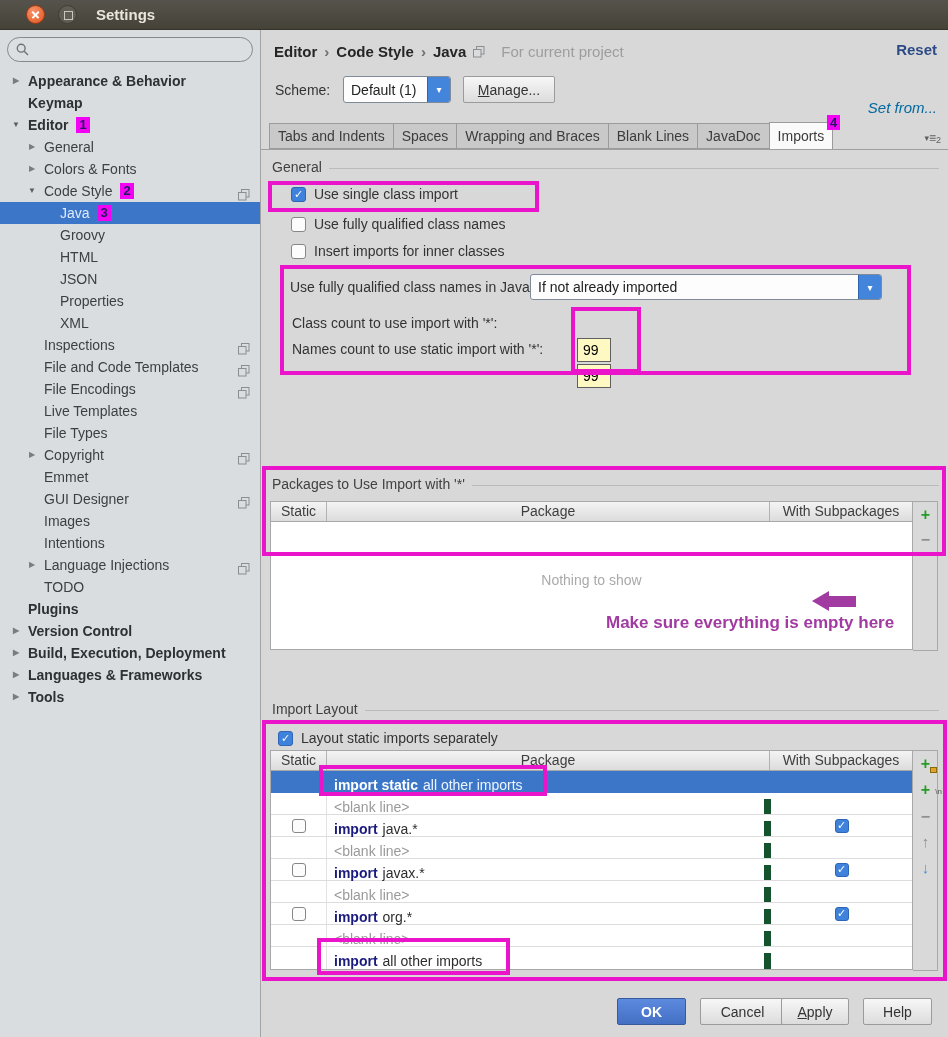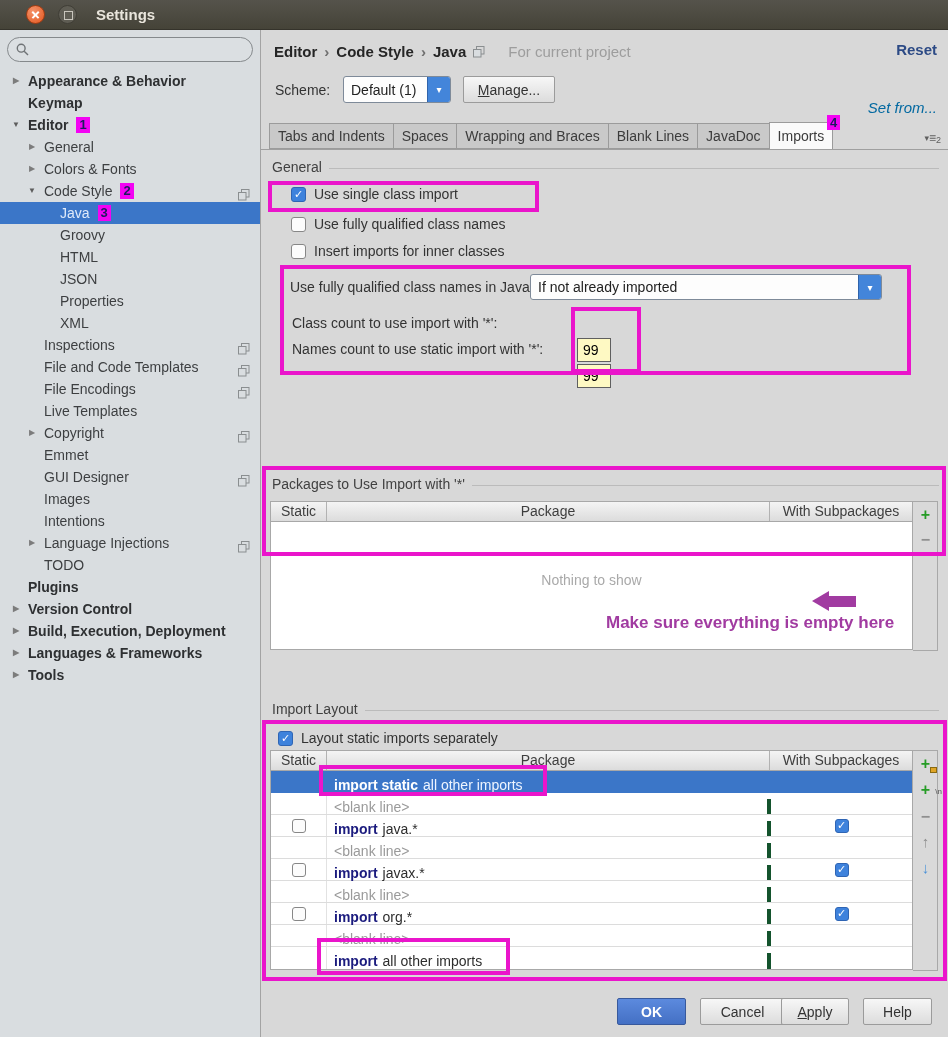--- a/index.html
+++ b/index.html
@@ -39,21 +39,21 @@
   .tree-row.selected{background:var(--sel);color:#dfeafa;}
   .badge{display:inline-block;background:var(--badge);color:#1c1c5e;font-weight:bold;
     font-size:13px;line-height:16px;padding:0 3px;margin-left:8px;vertical-align:1px;}
   .tree-copy{position:absolute;right:10px;top:5px;width:12px;height:12px;}
 
   
   .main{position:absolute;left:261px;top:30px;width:687px;height:1007px;background:#d8d8d8;}
   .crumbs{position:absolute;left:13px;top:11px;display:flex;align-items:center;gap:7px;font-size:15px;}
   .crumb{font-weight:bold;color:#252525;}
   .crumb-sep{color:#6f6f6f;font-weight:bold;}
-  .crumb-context{color:#9d9d9d;margin-left:16px;}
+  .crumb-context{color:#9d9d9d;margin-left:9px;}
   .reset{position:absolute;right:11px;top:11px;font-weight:bold;color:#2c4a85;font-size:15px;}
   .scheme-label{position:absolute;left:14px;top:52px;color:#3a3a3a;}
   .combo{position:absolute;display:flex;background:#fdfdfd;border:1px solid #7e8a99;border-radius:3px;}
   .combo .val{flex:1;display:flex;align-items:center;padding-left:7px;color:#222;overflow:hidden;white-space:nowrap;}
   .combo .dd{width:23px;background:#4385da;border-left:1px solid #2f63ab;border-radius:0 2px 2px 0;
     color:#fff;display:flex;align-items:center;justify-content:center;font-size:10px;}
   .combo.scheme{left:82px;top:46px;width:108px;height:27px;}
   .btn{border:1px solid #9b9b9b;border-radius:2px;background:linear-gradient(#f7f7f7,#dcdcdc);
     color:#333;font-size:14px;text-align:center;}
   .manage{position:absolute;left:202px;top:46px;width:92px;height:27px;line-height:25px;}
@@ -90,21 +90,21 @@
 
   .pkg-body{position:absolute;left:9px;top:492px;width:643px;height:128px;background:#fff;
     border:1px solid #a8a8a8;border-top:none;}
   .nothing{margin-top:50px;text-align:center;color:#a9a9a9;}
 
   .il-body{position:absolute;left:9px;top:741px;width:643px;background:#fff;
     border:1px solid #a8a8a8;border-top:none;}
   .il-row{display:flex;height:22px;border-bottom:1px solid #dcdcdc;font-size:14px;}
   .il-row:last-child{border-bottom:none;}
   .il-row .c0{width:56px;border-right:1px solid #e2e2e2;display:flex;align-items:center;justify-content:center;}
-  .il-row .c1{flex:1;border-right:4px solid #14532d;display:flex;align-items:center;padding-left:7px;margin-top:6px;}
+  .il-row .c1{flex:1;border-right:7px solid #14532d;display:flex;align-items:center;padding-left:7px;margin-top:6px;}
   .il-row .c2{width:141px;display:flex;align-items:center;justify-content:center;}
   .il-row.selected{background:var(--sel);border-bottom:none;}
   .il-row.selected .c0,.il-row.selected .c1{border-right-color:transparent;}
   .kw{font-weight:bold;color:#1b1b7e;margin-right:5px;}
   .selected .kw{color:#fff;}
   .rest{color:#2d2d2d;} .selected .rest{color:#eef5ff;}
   .blank{color:#9a9a9a;}
 
   .tbstrip{position:absolute;left:652px;width:25px;background:#d9d9d9;border:1px solid #a8a8a8;border-left:none;}
   .ticon{position:absolute;left:4px;width:17px;height:17px;text-align:center;font-size:16px;
@@ -164,20 +164,21 @@
           </svg></span></div>
       <div class="tree-row lvl1"><span class="tlabel">File and Code Templates</span><span class="tree-copy"><svg width="12" height="12" viewBox="0 0 12 12">
             <rect x="3.5" y="0.5" width="7.5" height="7.5" fill="none" stroke="#8a8e90"></rect>
             <rect x="0.5" y="3.5" width="7.5" height="7.5" fill="#d9dde0" stroke="#8a8e90"></rect>
           </svg></span></div>
       <div class="tree-row lvl1"><span class="tlabel">File Encodings</span><span class="tree-copy"><svg width="12" height="12" viewBox="0 0 12 12">
             <rect x="3.5" y="0.5" width="7.5" height="7.5" fill="none" stroke="#8a8e90"></rect>
             <rect x="0.5" y="3.5" width="7.5" height="7.5" fill="#d9dde0" stroke="#8a8e90"></rect>
           </svg></span></div>
       <div class="tree-row lvl1"><span class="tlabel">Live Templates</span></div>
+      <div class="tree-row lvl1"><span class="tlabel">File Types</span></div>
       <div class="tree-row lvl1"><span class="arrow right">▶</span><span class="tlabel">Copyright</span><span class="tree-copy"><svg width="12" height="12" viewBox="0 0 12 12">
             <rect x="3.5" y="0.5" width="7.5" height="7.5" fill="none" stroke="#8a8e90"></rect>
             <rect x="0.5" y="3.5" width="7.5" height="7.5" fill="#d9dde0" stroke="#8a8e90"></rect>
           </svg></span></div>
       <div class="tree-row lvl1"><span class="tlabel">Emmet</span></div>
       <div class="tree-row lvl1"><span class="tlabel">GUI Designer</span><span class="tree-copy"><svg width="12" height="12" viewBox="0 0 12 12">
             <rect x="3.5" y="0.5" width="7.5" height="7.5" fill="none" stroke="#8a8e90"></rect>
             <rect x="0.5" y="3.5" width="7.5" height="7.5" fill="#d9dde0" stroke="#8a8e90"></rect>
           </svg></span></div>
       <div class="tree-row lvl1"><span class="tlabel">Images</span></div>

